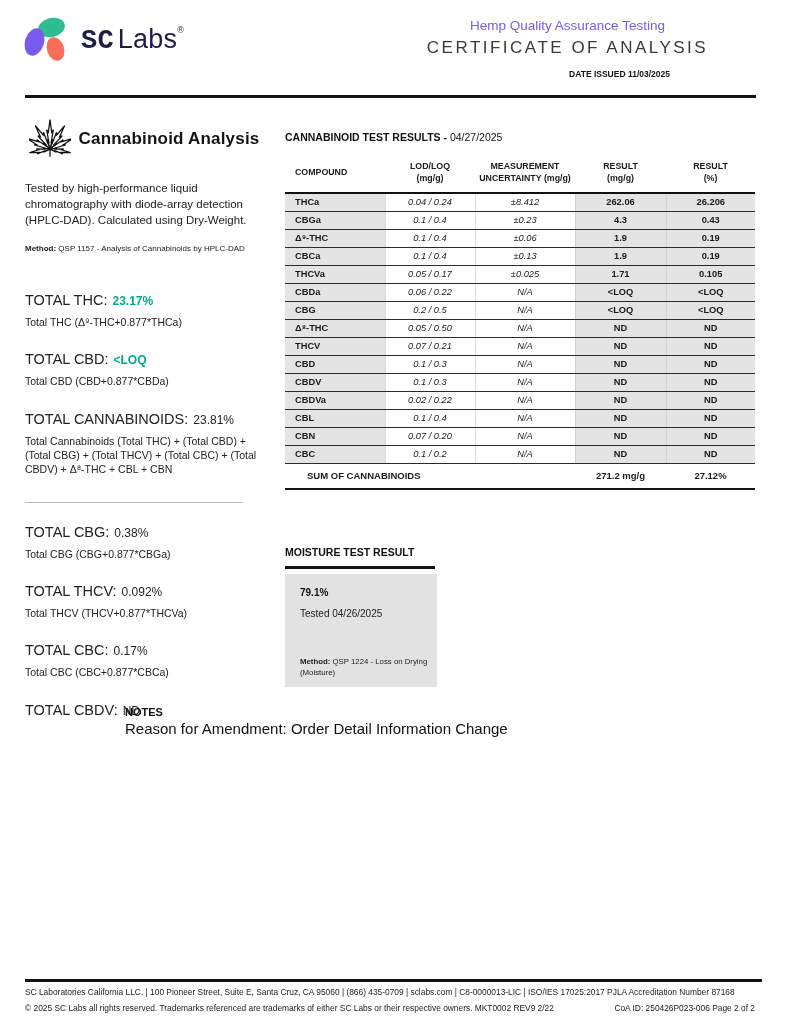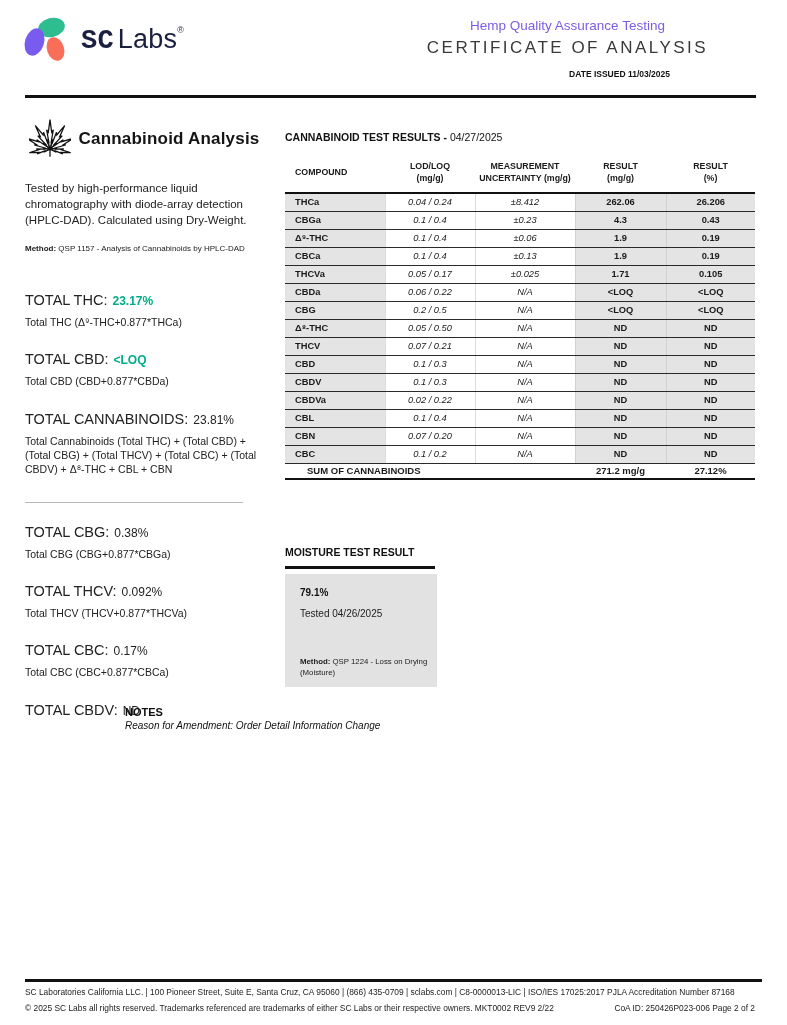--- a/index.html
+++ b/index.html
@@ -47,37 +47,37 @@
   .results-table { position:absolute; left:285px; top:153px; width:470px; border-collapse:collapse; table-layout:fixed; }
   .results-table th, .results-table td { padding:0 3px; overflow:hidden; }
   .results-table thead th { font-size:8.8px; font-weight:700; text-align:center; line-height:1.3;
                             height:40px; vertical-align:middle; border-bottom:2.5px solid #111; }
   .results-table thead th.col-compound { text-align:left; padding-left:10px; }
   .results-table tbody td { height:18px; font-size:9.3px; border-bottom:1.5px solid #2a2a2a; }
   td.cell-compound { background:#e4e4e4; font-weight:700; padding-left:10px; }
   td.cell-lod, td.cell-unc { background:#ffffff; font-style:italic; text-align:center; border-left:1px solid #dcdcdc; }
   td.cell-mg, td.cell-pct { background:#e4e4e4; font-weight:700; text-align:center; border-left:1px solid #d2d2d2; }
   tr.sum-row td { background:#fff !important; border-top:1px solid #111; border-bottom:2.5px solid #111;
-                  height:16px; font-weight:700; font-style:normal; }
+                  height:26px; font-weight:700; font-style:normal; }
   tr.sum-row td.sum-label { padding-left:22px; font-size:9.5px; background:#fff; }
   tr.sum-row td.sum-mg, tr.sum-row td.sum-pct { text-align:center; background:#fff; border-left:none; font-size:9.5px; }
 
   
   .moisture-title { position:absolute; left:285px; top:546px; font-size:10.5px; font-weight:700; color:#111; }
   .moisture-rule  { position:absolute; left:285px; top:566px; width:150px; height:2.5px; background:#111; }
   .moisture-box   { position:absolute; left:285px; top:574px; width:152px; height:113px; background:#e2e2e2; padding:13px 0 0 15px; }
   .moisture-value { font-size:10px; font-weight:700; color:#111; margin-bottom:10px; }
   .moisture-tested{ font-size:10px; color:#222; }
   .moisture-method{ position:absolute; left:15px; top:83px; width:130px; font-size:7.8px; line-height:1.4; color:#222; }
   .moisture-method b { font-weight:700; }
 
   
   .notes { position:absolute; left:125px; top:706px; }
   .notes-title { font-size:11px; font-weight:700; color:#111; }
-  .notes-text { font-size:10px; color:#111; margin-top:2px;font-style:italic; }
+  .notes-text { font-size:15px; color:#111; margin-top:2px; }
 
   
   .footer-rule { position:absolute; left:25px; top:979px; width:737px; height:2.5px; background:#111; }
   .footer-line1 { position:absolute; left:25px; top:987px; width:737px; font-size:8.4px; color:#222; white-space:nowrap; }
   .footer-line2 { position:absolute; left:25px; top:1003px; font-size:8.4px; color:#222; white-space:nowrap; }
   .footer-coa   { position:absolute; right:32px; top:1003px; font-size:8.4px; color:#222; white-space:nowrap; }
 </style>
 </head>
 <body>
 

